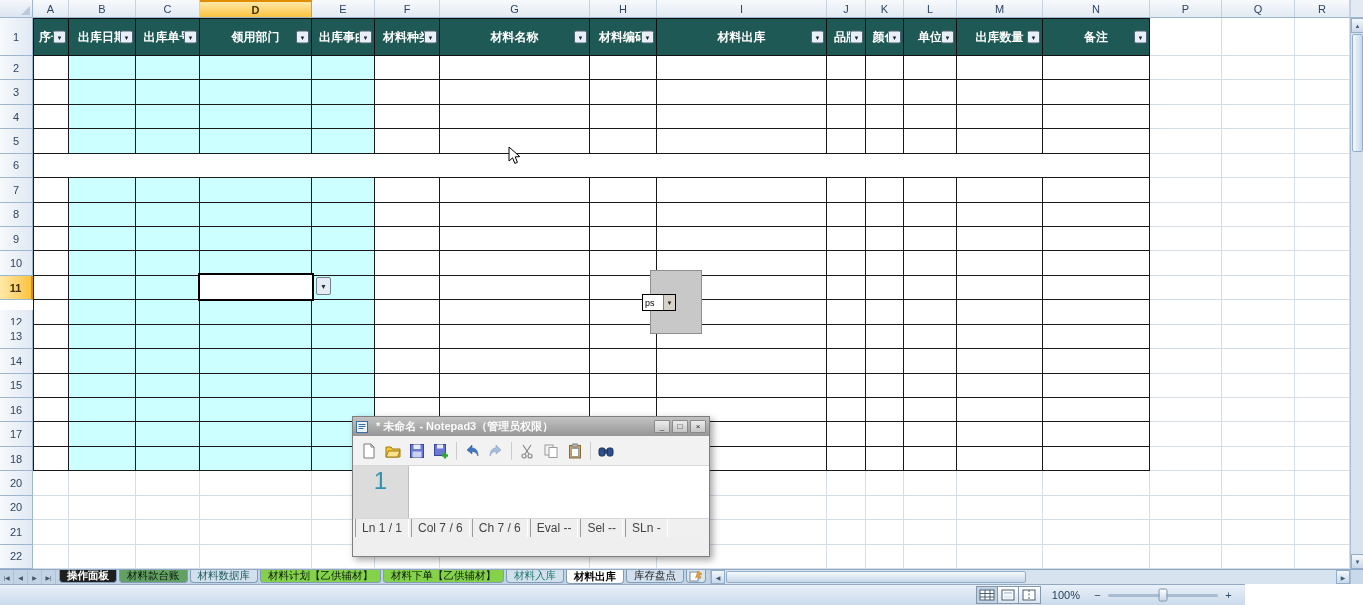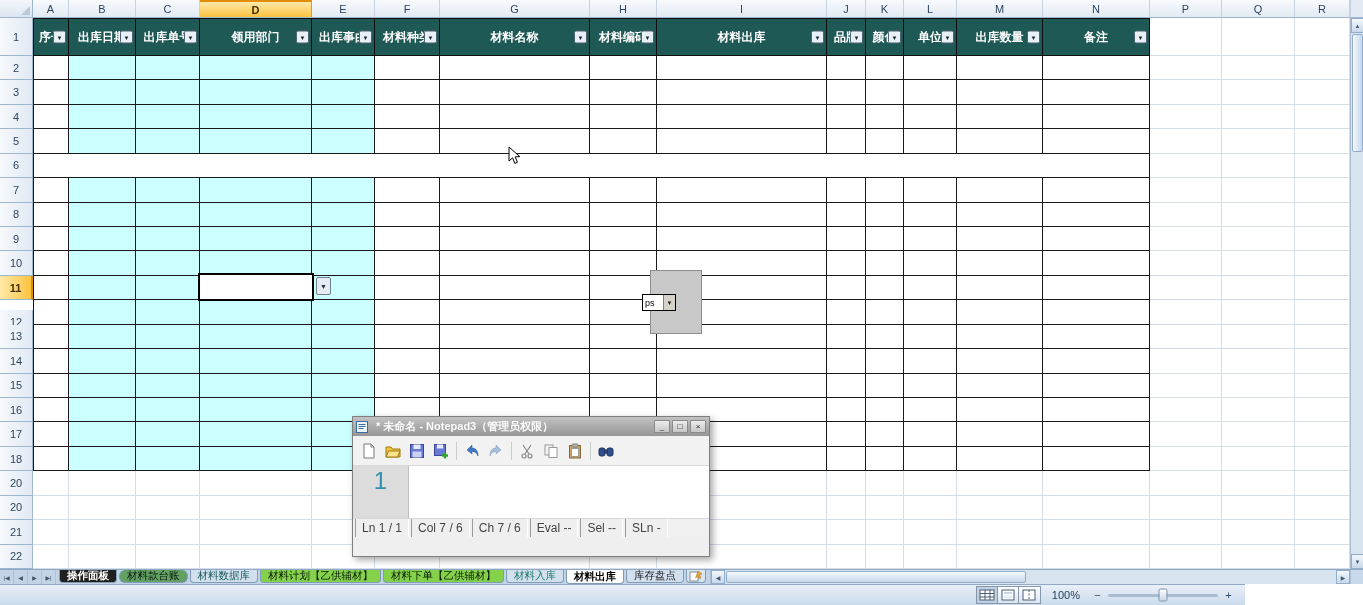--- a/index.html
+++ b/index.html
@@ -618,21 +618,21 @@
 
   <div class="tabrow">
     <div id="navbtns">
         <div class="navbtn">|◀</div>
         <div class="navbtn">◀</div>
         <div class="navbtn">▶</div>
         <div class="navbtn">▶|</div>
       </div>
     <div id="tabs">
         <div class="sheettab" style="background: rgb(31, 31, 31); color: rgb(255, 255, 255); font-weight: bold;">操作面板</div>
-        <div class="sheettab" style="background: rgb(99, 160, 99); color: rgb(10, 26, 10); border-radius: 6px;">材料款台账</div>
+        <div class="sheettab" style="background: rgb(99, 160, 99); color: rgb(10, 26, 10);">材料款台账</div>
         <div class="sheettab" style="background: rgb(210, 224, 238); color: rgb(31, 92, 92);">材料数据库</div>
         <div class="sheettab" style="background: rgb(132, 210, 74); color: rgb(10, 26, 10);">材料计划【乙供辅材】</div>
         <div class="sheettab" style="background: rgb(132, 210, 74); color: rgb(10, 26, 10);">材料下单【乙供辅材】</div>
         <div class="sheettab" style="background: rgb(210, 224, 238); color: rgb(30, 122, 109);">材料入库</div>
         <div class="sheettab active" style="background: rgb(255, 255, 255); color: rgb(0, 0, 0); font-weight: bold;">材料出库</div>
         <div class="sheettab" style="background: rgb(210, 224, 238); color: rgb(34, 34, 34);">库存盘点</div>
       </div>
     <div class="inserttab">
       <svg width="14" height="12" viewBox="0 0 14 12">
         <rect x="1" y="2" width="8" height="9" fill="#fff" stroke="#7A8A9A"></rect>

